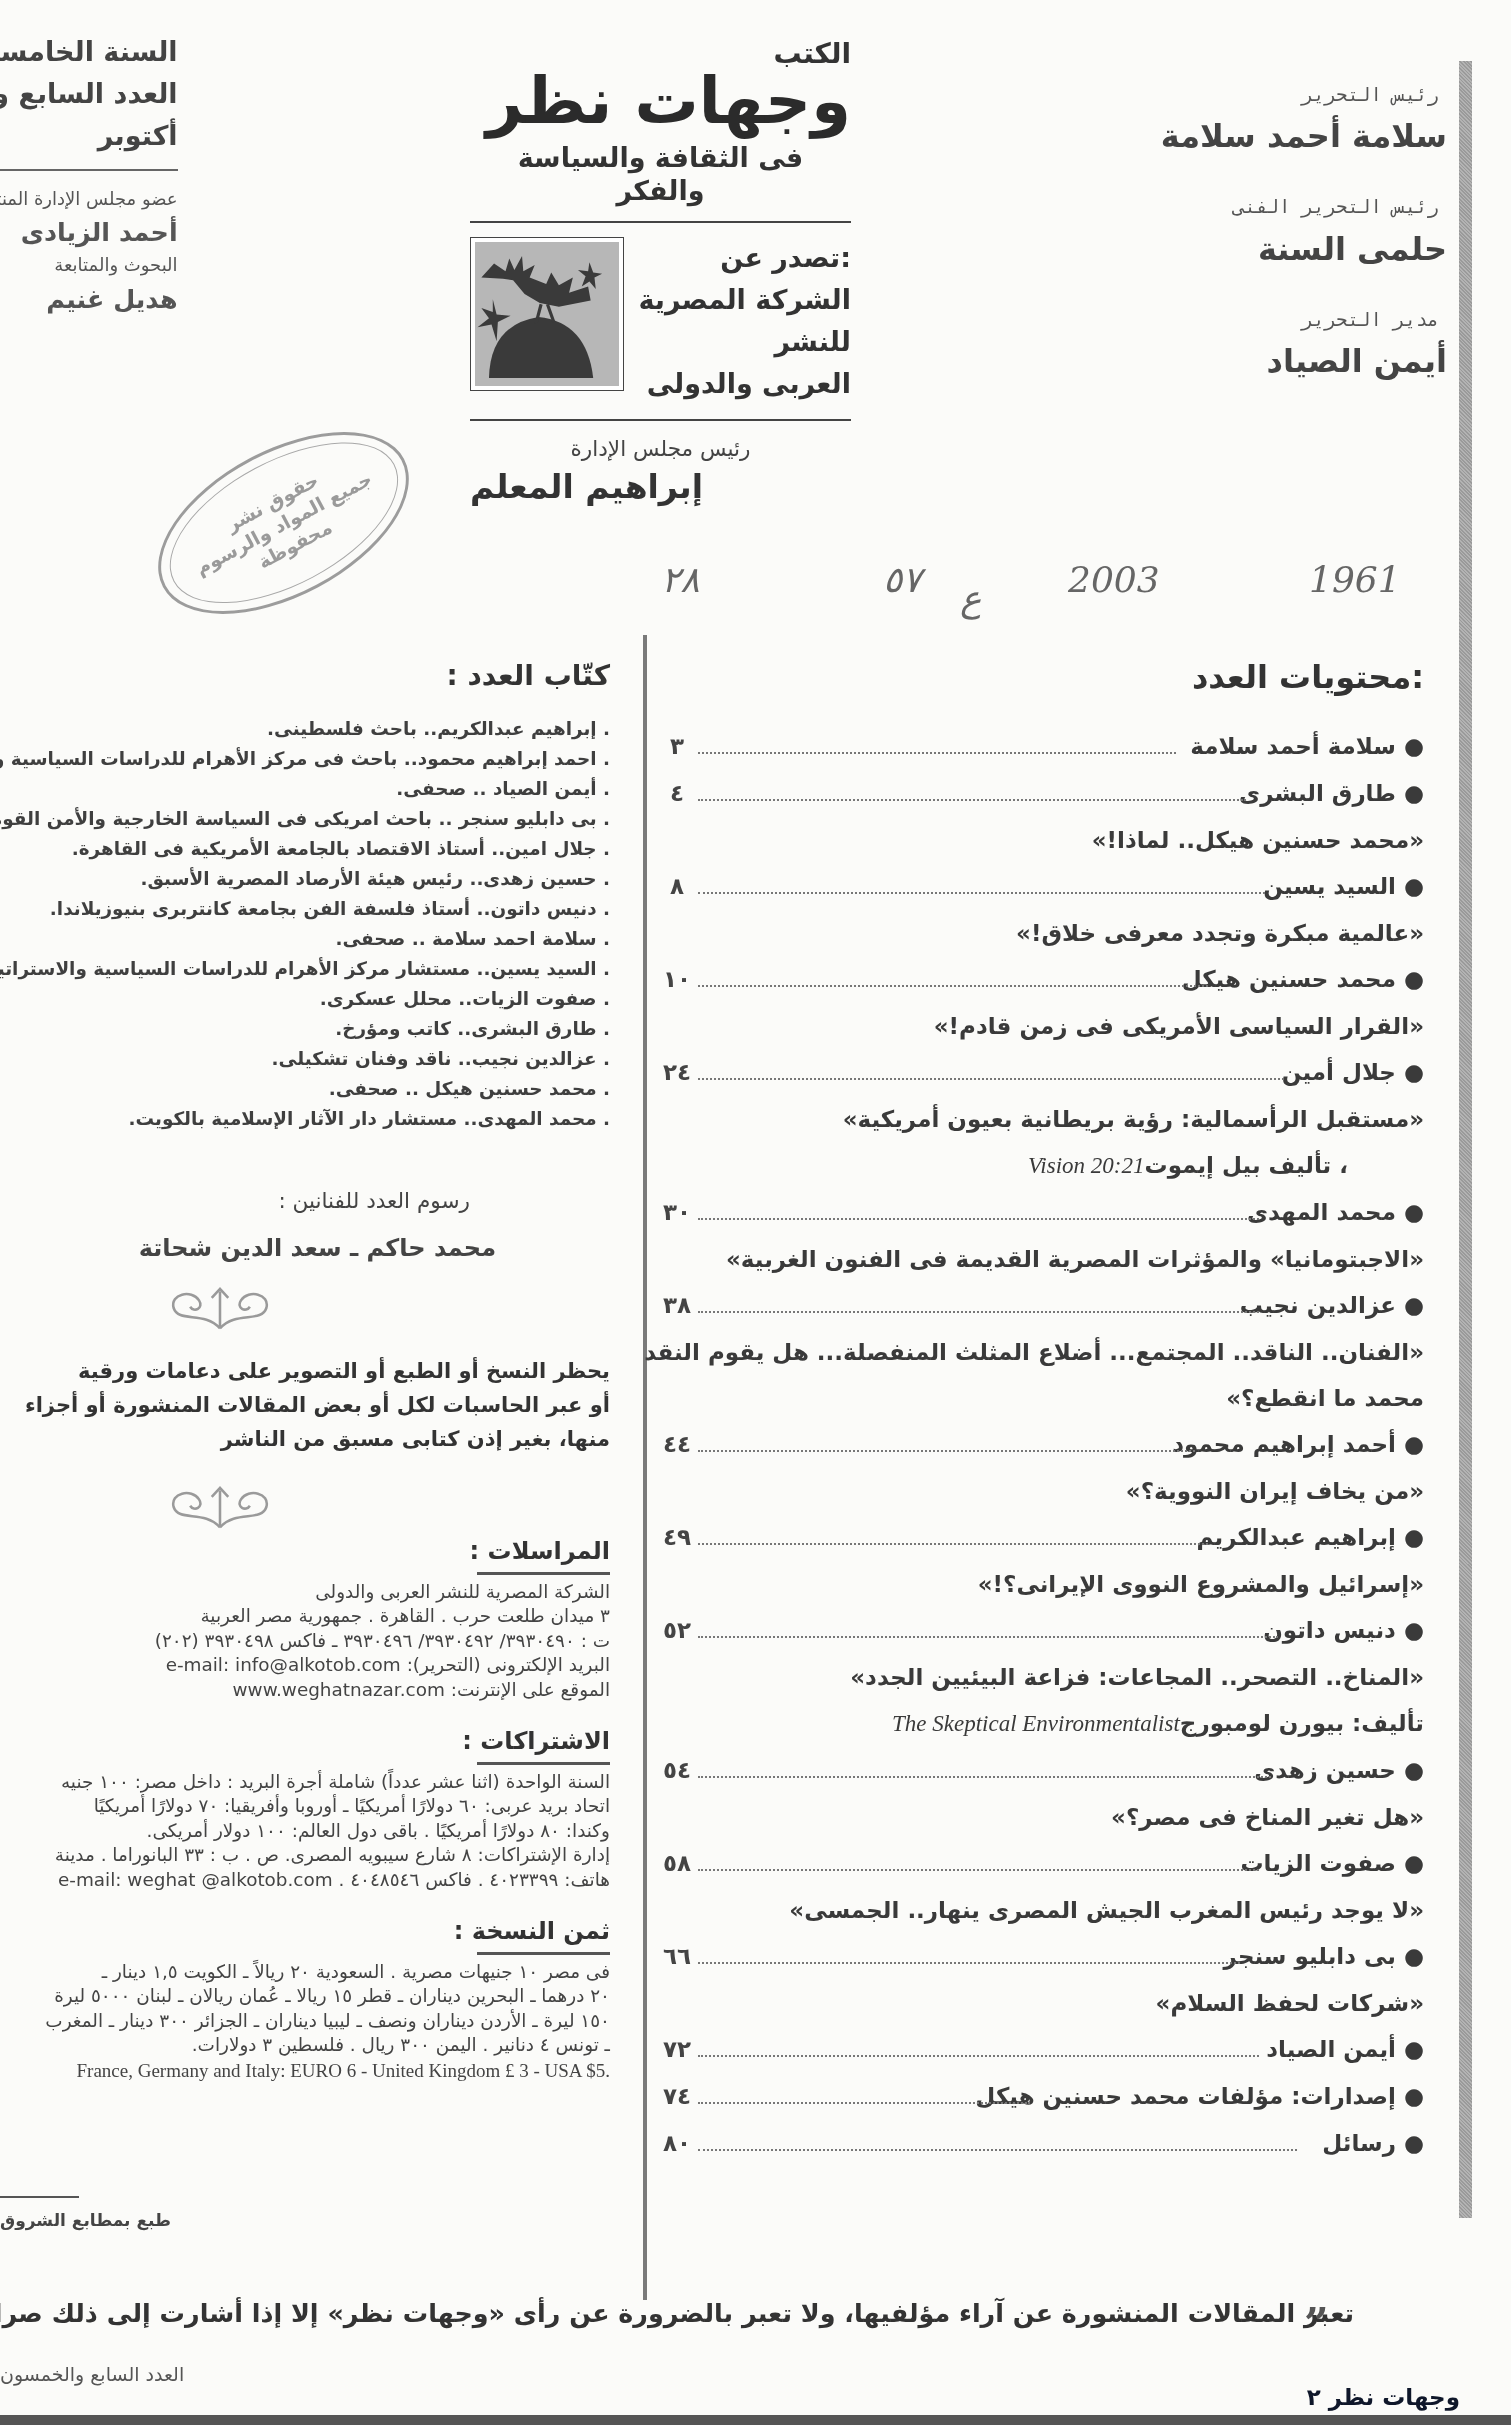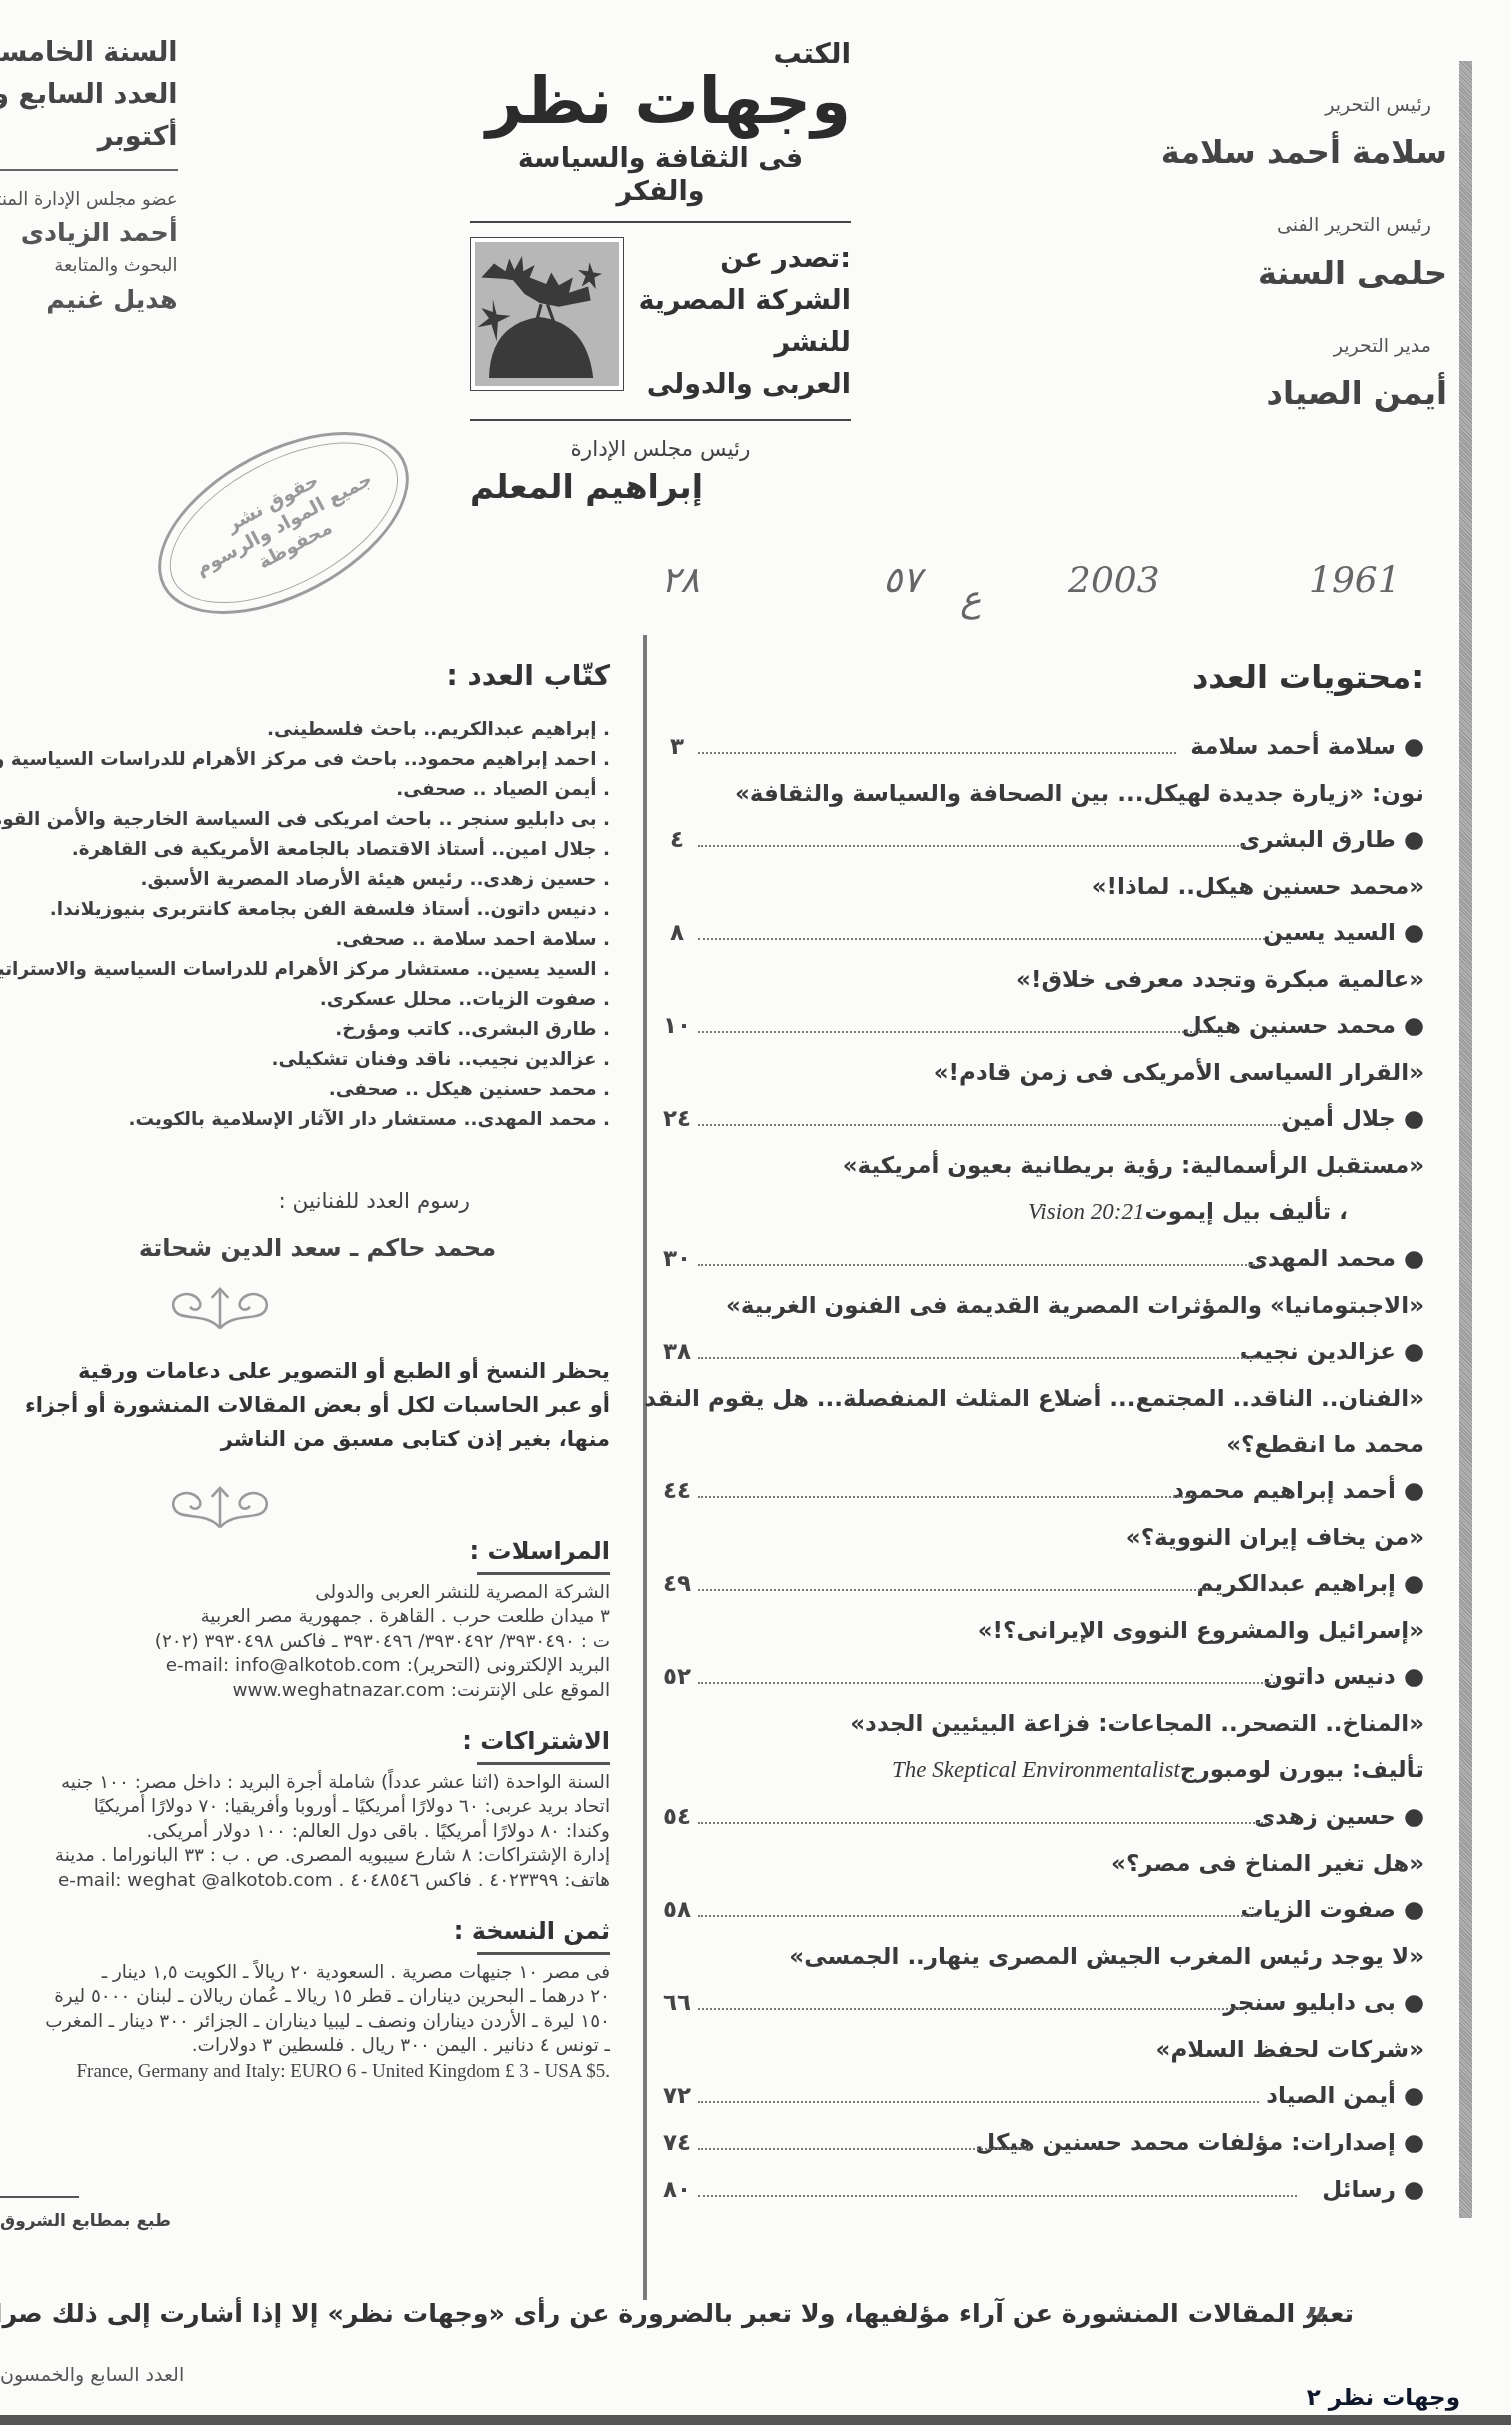--- a/index.html
+++ b/index.html
@@ -9,21 +9,21 @@
     font-family: "DejaVu Sans", sans-serif;
   }
   .abs { position: absolute; }
   .rtl { direction: rtl; text-align: right; }
   .gray-bar { position: absolute; left: 1459px; top: 61px; width: 12.7px; height: 2157px;
     background: repeating-linear-gradient(45deg, #9a9a9a 0 1.3px, #b3b3b3 1.3px 2.5px); }
   .mid-divider { position: absolute; left: 643px; top: 635px; width: 3.8px; height: 1665px; background: #7a7a7a; }
 
   
   .staff { right: 65px; top: 76px; width: 445px; }
-  .staff .role { font-size: 19px; color: #555; margin: 16px; line-height: 25.4px; }
+  .staff .role { font-size: 19px; color: #555; margin: 8px; line-height: 25.4px; font-family: Liberation Mono, monospace; }
   .staff .name { font-size: 32px; font-weight: bold; letter-spacing: 3.8px; color: #444; margin: 2.5px 0 41px 0; line-height: 38px; }
 
   
   .logo-block { left: 470px; top: 38px; width: 381px; }
   .logo-small { font-size: 28px; font-weight: bold; color: #333; text-align: right; margin: 0; line-height: 32px; }
   .logo-title { font-size: 64px; font-weight: bold; color: #2b2b2b; text-align: right; margin: -3.8px 0 0 0; line-height: 70px; letter-spacing: 2.5px; }
   .logo-sub { font-size: 27px; font-weight: bold; color: #333; text-align: center; margin: 5.1px 0 0 0; line-height: 33px; letter-spacing: 1.9px; }
   .hr-line { height: 1.9px; background: #444; margin: 14px 0; }
   .pub-row { display: flex; flex-direction: row-reverse; justify-content: space-between; }
   .pub-text { text-align: right; }
@@ -152,21 +152,20 @@
 <div class="abs hand" style="left:1309px">1961</div>
 
 <div class="abs toc">
   <p class="toc-title">محتويات العدد:</p>
 
   <div class="toc-row">
       <span class="toc-author">● سلامة أحمد سلامة</span>
       <span class="toc-dots" style="right:248px"></span>
       <span class="toc-page">٣</span>
     </div>
-  <div class="toc-title-line">نون: «زيارة جديدة لهيكل... بين الصحافة والسياسة والثقافة»</div>
 
   <div class="toc-row">
       <span class="toc-author">● طارق البشرى</span>
       <span class="toc-dots" style="right:178px"></span>
       <span class="toc-page">٤</span>
     </div>
   <div class="toc-title-line">«محمد حسنين هيكل.. لماذا!»</div>
 
   <div class="toc-row">
       <span class="toc-author">● السيد يسين</span>

